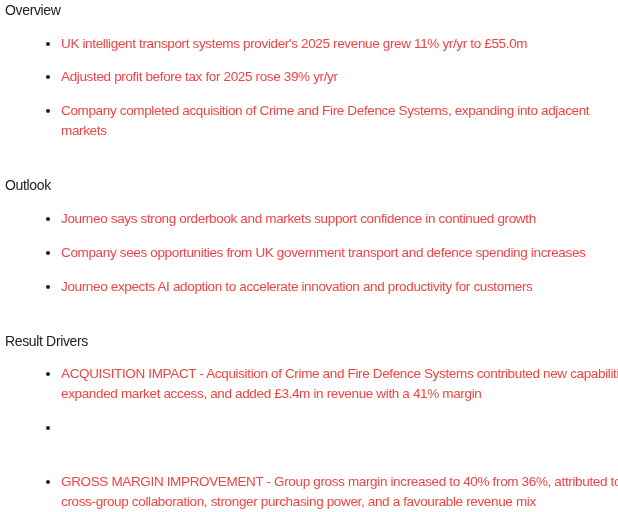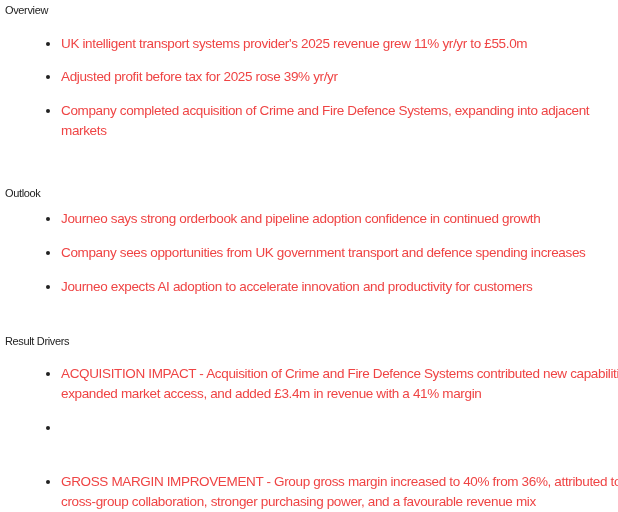--- a/index.html
+++ b/index.html
@@ -19,21 +19,21 @@
     }
     .section {
       position: absolute;
       left: 0;
       width: 618px;
     }
     .section-title {
       position: absolute;
       left: 5px;
       margin: 0;
-      font-size: 11px;
+      font-size: 14px;
       font-weight: normal;
       line-height: 18px;
       color: #222222;
     }
     ul.bullets {
       list-style: none;
       margin: 0;
       padding: 0;
     }
     ul.bullets li {
@@ -69,25 +69,25 @@
       <span>Adjusted profit before tax for 2025 rose 39% yr/yr</span>
     </li>
     <li style="top:101px;">
       <span class="dot"></span>
       <span>Company completed acquisition of Crime and Fire Defence Systems, expanding into adjacent markets</span>
     </li>
   </ul>
 </div>
 
 <div class="section" style="top:0;">
-  <h3 class="section-title" style="top:184px;text-align:center;">Outlook</h3>
+  <h3 class="section-title" style="top:176px;text-align:center;">Outlook</h3>
   <ul class="bullets">
     <li style="top:209px;">
       <span class="dot"></span>
-      <span>Journeo says strong orderbook and pipeline adoption confidence in continued growth</span>
+      <span>Journeo says strong orderbook and markets support confidence in continued growth</span>
     </li>
     <li style="top:243px;">
       <span class="dot"></span>
       <span>Company sees opportunities from UK government transport and defence spending increases</span>
     </li>
     <li style="top:277px;">
       <span class="dot"></span>
       <span>Journeo expects AI adoption to accelerate innovation and productivity for customers</span>
     </li>
   </ul>

